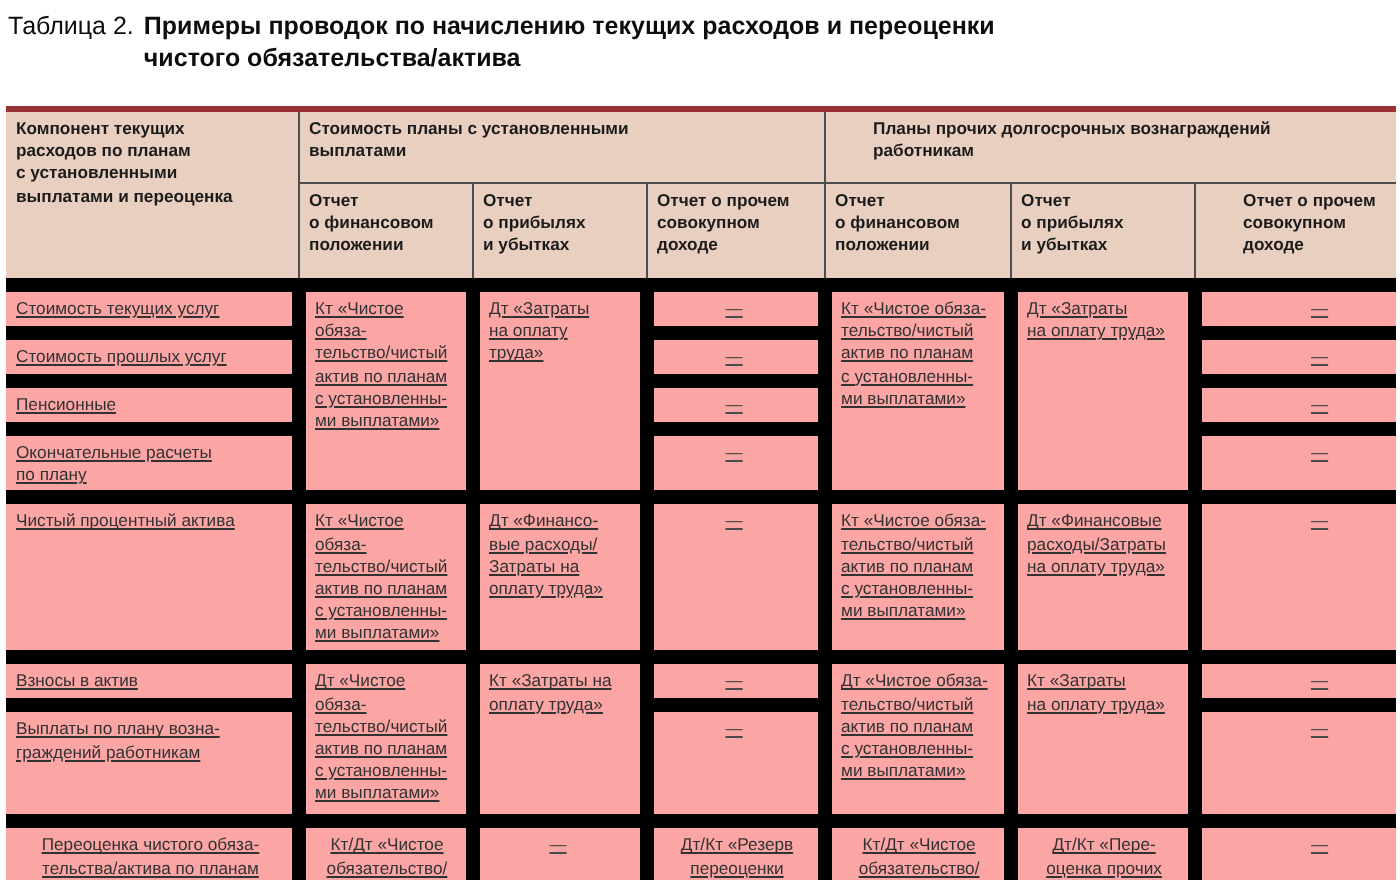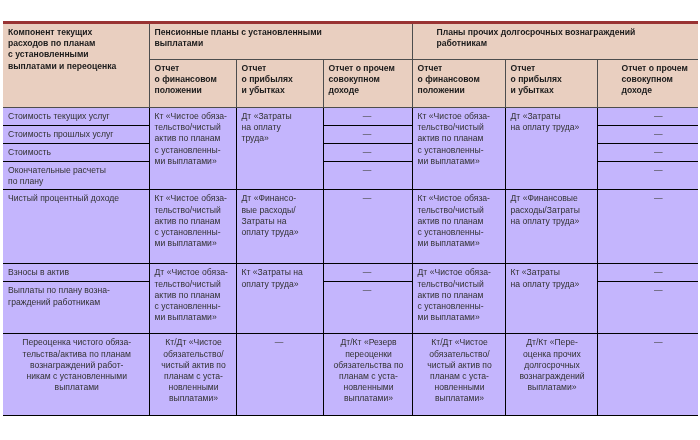--- a/index.html
+++ b/index.html
@@ -9,50 +9,55 @@
   .caption-prefix{font-weight:400;white-space:nowrap;}
   .caption-text{font-weight:700;white-space:pre-line;max-width:560px;}
   table{border-collapse:collapse;table-layout:fixed;width:695px;border-top:3px solid #993333;margin-top:16px;}
   td{vertical-align:top;font-size:8.6px;line-height:1.3;color:#323232;
      padding:3px 3px 2px 5px;white-space:pre-line;word-wrap:break-word;}
   td:first-child{border-left:none!important;}
   td:last-child{border-right:none!important;padding-left:24px;}
   .hc{background:#e9cfc0;font-weight:700;color:#1b1b1b;border:1px solid #4d4d4d;}
   tr.h1 td{height:30px;}
   tr.h2 td{height:42px;}
-  .bc{border:1px solid #000000;background:#c4b5fd;}
+  .bc{border:7px solid #000000;background:#fca5a5;text-decoration:underline;}
   .dash{text-align:center;padding-left:2px;color:#4a4a4a;}
   tr.r-thin td{height:12px;}
   tr.r-mid td{height:68px;}
   tr.r-two td{height:46px;}
   tr.r-last td{height:76px;text-align:center;}
 </style>
 </head>
 <body>
 
 <div class="page">
 
+  <div class="caption">
+    <span class="caption-prefix">Таблица 2.</span>
+    <span class="caption-text">Примеры проводок по начислению текущих расходов и переоценки
+чистого обязательства/актива</span>
+  </div>
 
   <table>
     <colgroup>
       <col style="width:146px">
         <col style="width:87px">
         <col style="width:87px">
       <col style="width:89px">
         <col style="width:93px">
         <col style="width:92px">
       <col style="width:101px">
     </colgroup>
     <tbody>
       <tr class="h1">
         <td class="hc" rowspan="2">Компонент текущих
 расходов по планам
 с установленными
 выплатами и переоценка</td>
-        <td class="hc" colspan="3">Пенсионные планы с установленными
+        <td class="hc" colspan="3">Стоимость планы с установленными
 выплатами</td>
         <td class="hc" colspan="3">Планы прочих долгосрочных вознаграждений
 работникам</td>
       </tr>
       <tr class="h2">
         <td class="hc">Отчет
 о финансовом
 положении</td>
         <td class="hc">Отчет
 о прибылях
@@ -90,33 +95,33 @@
         <td class="bc" rowspan="4">Дт «Затраты
 на оплату труда»</td>
         <td class="bc dash">—</td>
       </tr>
       <tr class="r-thin">
         <td class="bc">Стоимость прошлых услуг</td>
         <td class="bc dash">—</td>
         <td class="bc dash">—</td>
       </tr>
       <tr class="r-thin">
-        <td class="bc">Стоимость</td>
+        <td class="bc">Пенсионные</td>
         <td class="bc dash">—</td>
         <td class="bc dash">—</td>
       </tr>
       <tr>
         <td class="bc">Окончательные расчеты
 по плану</td>
         <td class="bc dash">—</td>
         <td class="bc dash">—</td>
       </tr>
 
       <tr class="r-mid">
-        <td class="bc">Чистый процентный доходе</td>
+        <td class="bc">Чистый процентный актива</td>
         <td class="bc">Кт «Чистое обяза-
 тельство/чистый
 актив по планам
 с установленны-
 ми выплатами»</td>
         <td class="bc">Дт «Финансо-
 вые расходы/
 Затраты на
 оплату труда»</td>
         <td class="bc dash">—</td>

